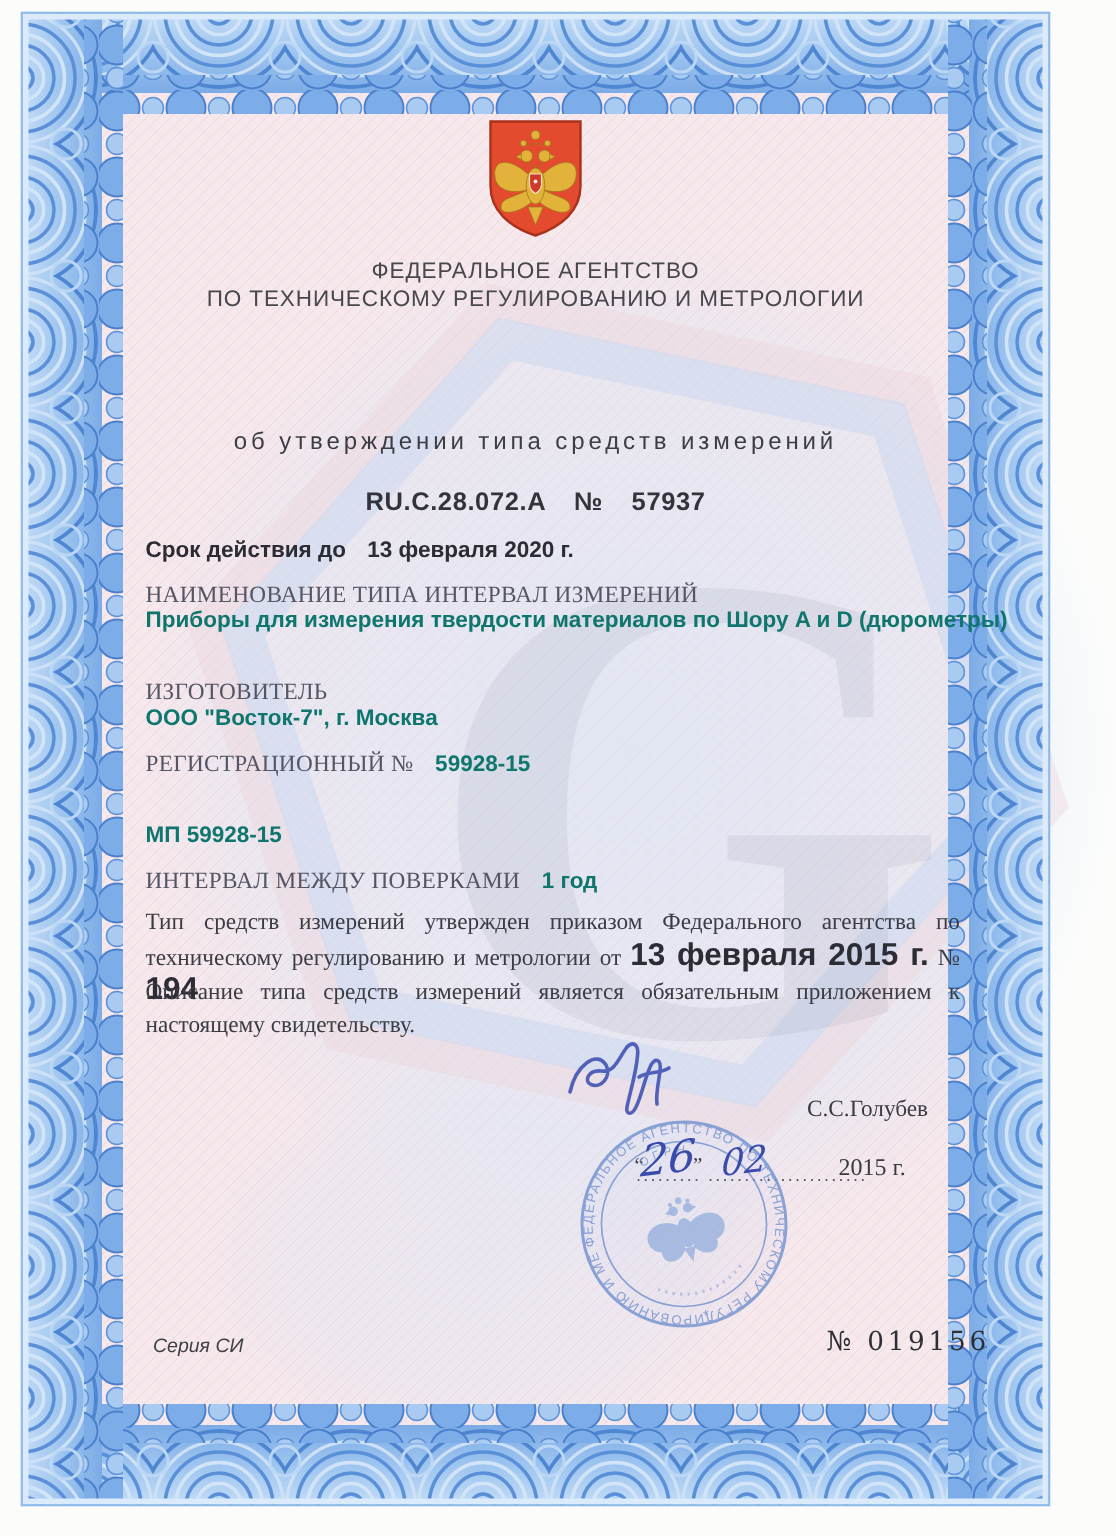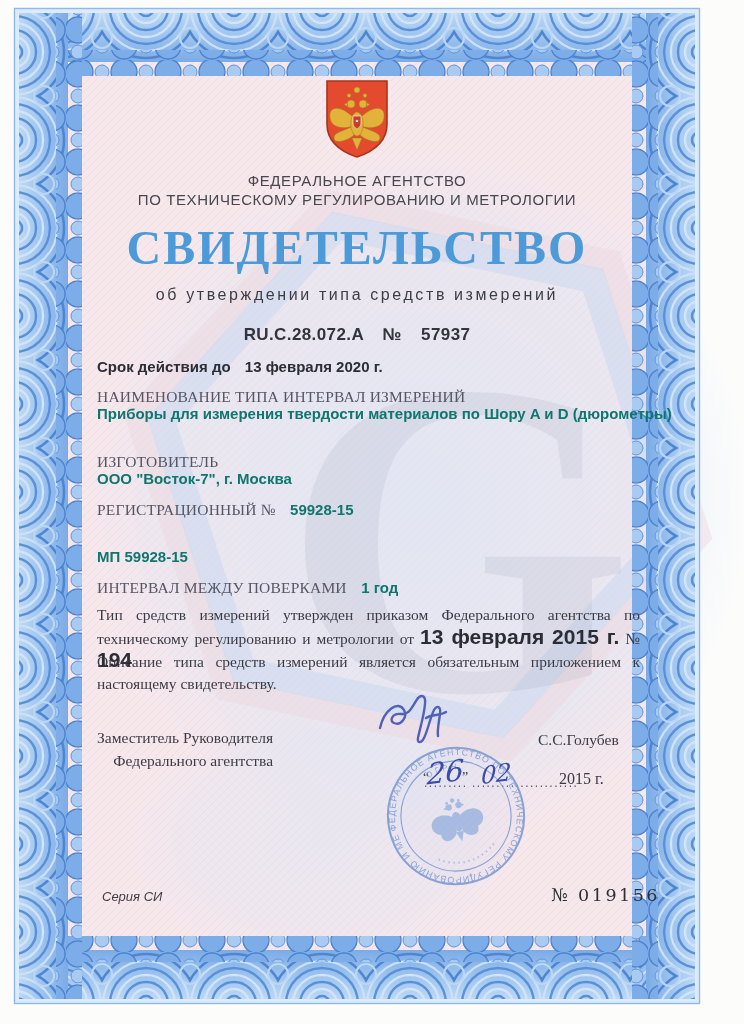--- a/index.html
+++ b/index.html
@@ -131,21 +131,20 @@
       <path d="M31,38 h8 v7 c0,4 -4,6 -4,6 c0,0 -4,-2 -4,-6 Z" fill="#cf392a" stroke="#f0e0c0" stroke-width="0.8"></path>
       <circle cx="35" cy="43" r="1.3" fill="#f5e9e2"></circle>
     </g>
   </svg>
 
   <div class="content">
 
     <div class="centered agency" style="top:172px">ФЕДЕРАЛЬНОЕ АГЕНТСТВО</div>
     <div class="centered agency" style="top:191px">ПО ТЕХНИЧЕСКОМУ РЕГУЛИРОВАНИЮ И МЕТРОЛОГИИ</div>
 
-    <div class="centered doc-title" style="top:220px">СВИДЕТЕЛЬСТВО</div>
 
     <div class="centered subtitle" style="top:286px">об утверждении типа средств измерений</div>
 
     <div class="centered certline" style="top:325px">
       <span>RU.C.28.072.A</span>
       <span class="numsign">№</span>
       <span>57937</span>
     </div>
 
     <div class="abs boldrow" style="left:97px;top:358px">
@@ -173,24 +172,20 @@
 
     <div class="abs para" style="left:97px;top:604px">
       <span>Тип средств измерений утвержден приказом Федерального агентства по техническому регулированию и метрологии от</span>
       <b>13 февраля 2015 г.</b>
       <span>№</span>
       <b>194</b>
     </div>
 
     <div class="abs para" style="left:97px;top:651px">Описание типа средств измерений является обязательным приложением к настоящему свидетельству.</div>
 
-    <div class="abs signer" style="left:97px;top:726px">
-      <div>Заместитель Руководителя</div>
-      <div>Федерального агентства</div>
-    </div>
 
     <div class="abs signer" style="left:538px;top:728px">С.С.Голубев</div>
 
     <span class="abs quote" style="left:423px;top:770px;z-index:2">“</span>
     <span class="abs quote" style="left:462px;top:770px;z-index:2">”</span>
     <span class="abs dots" style="left:424px;top:776px">.........</span>
     <span class="abs dots" style="left:472px;top:776px">......................</span>
     <span class="abs year" style="left:559px;top:770px">2015 г.</span>
 
     <div class="abs footer-series" style="left:102px;top:889px">Серия СИ</div>

